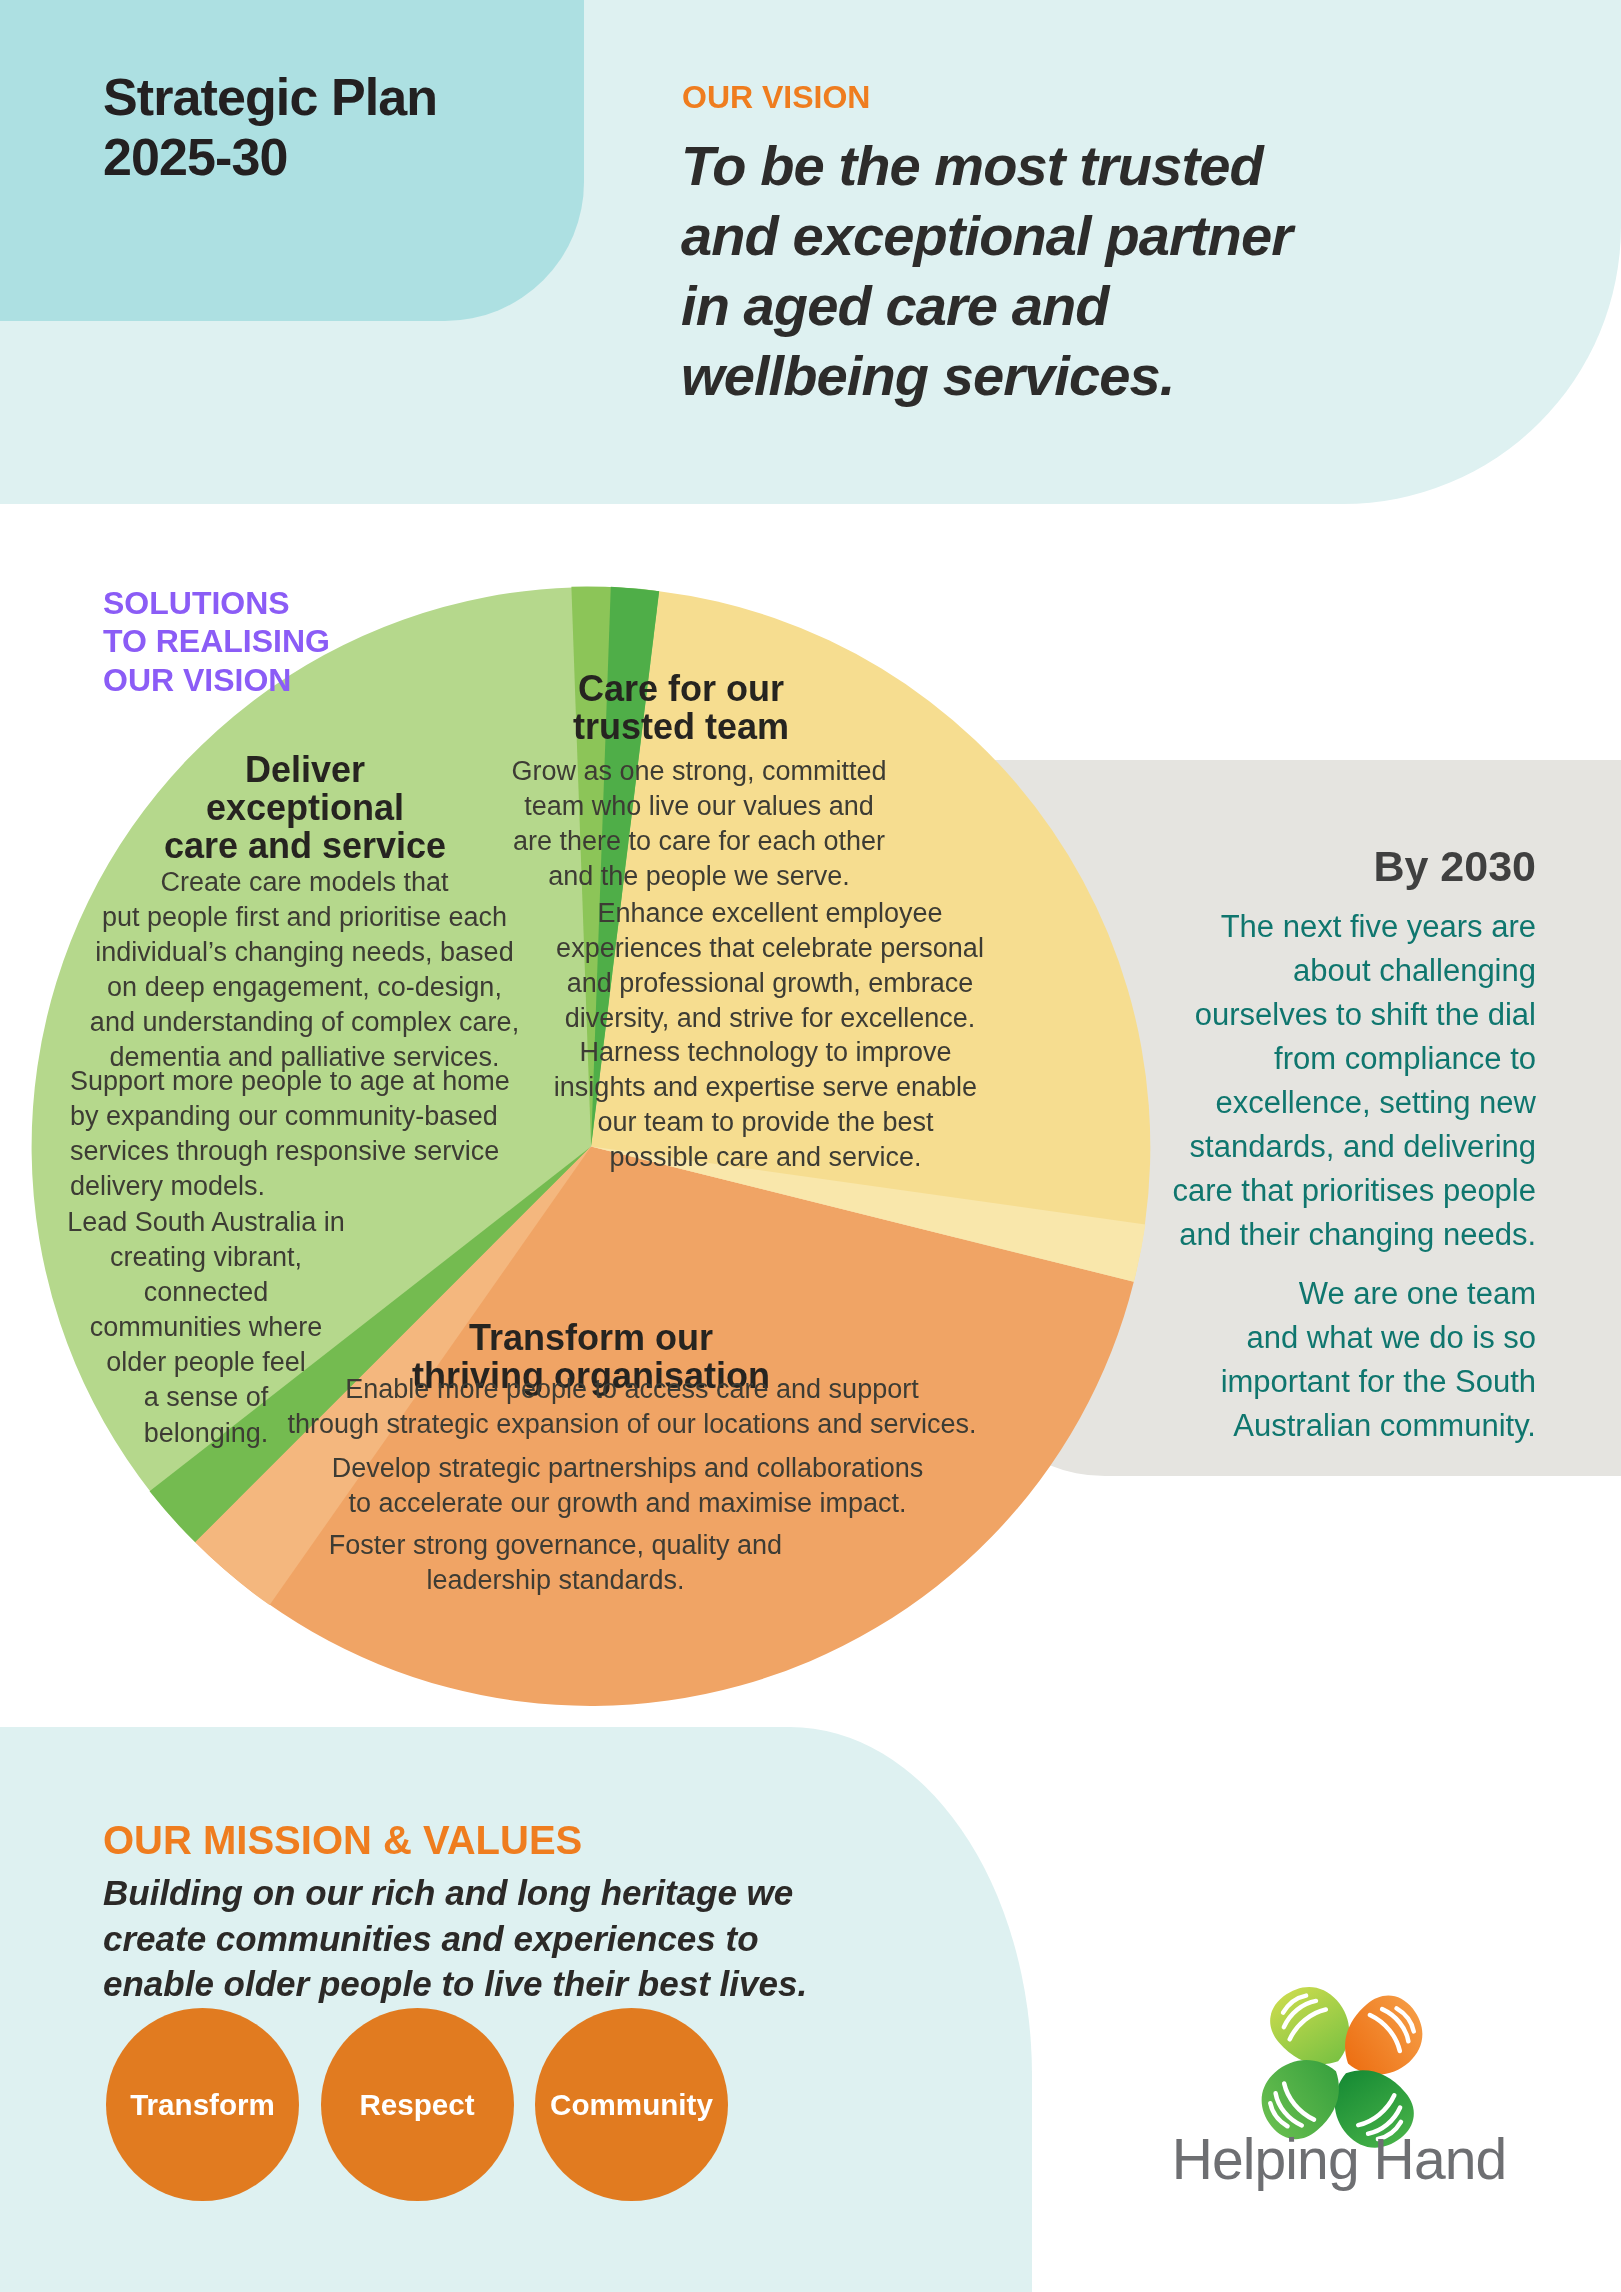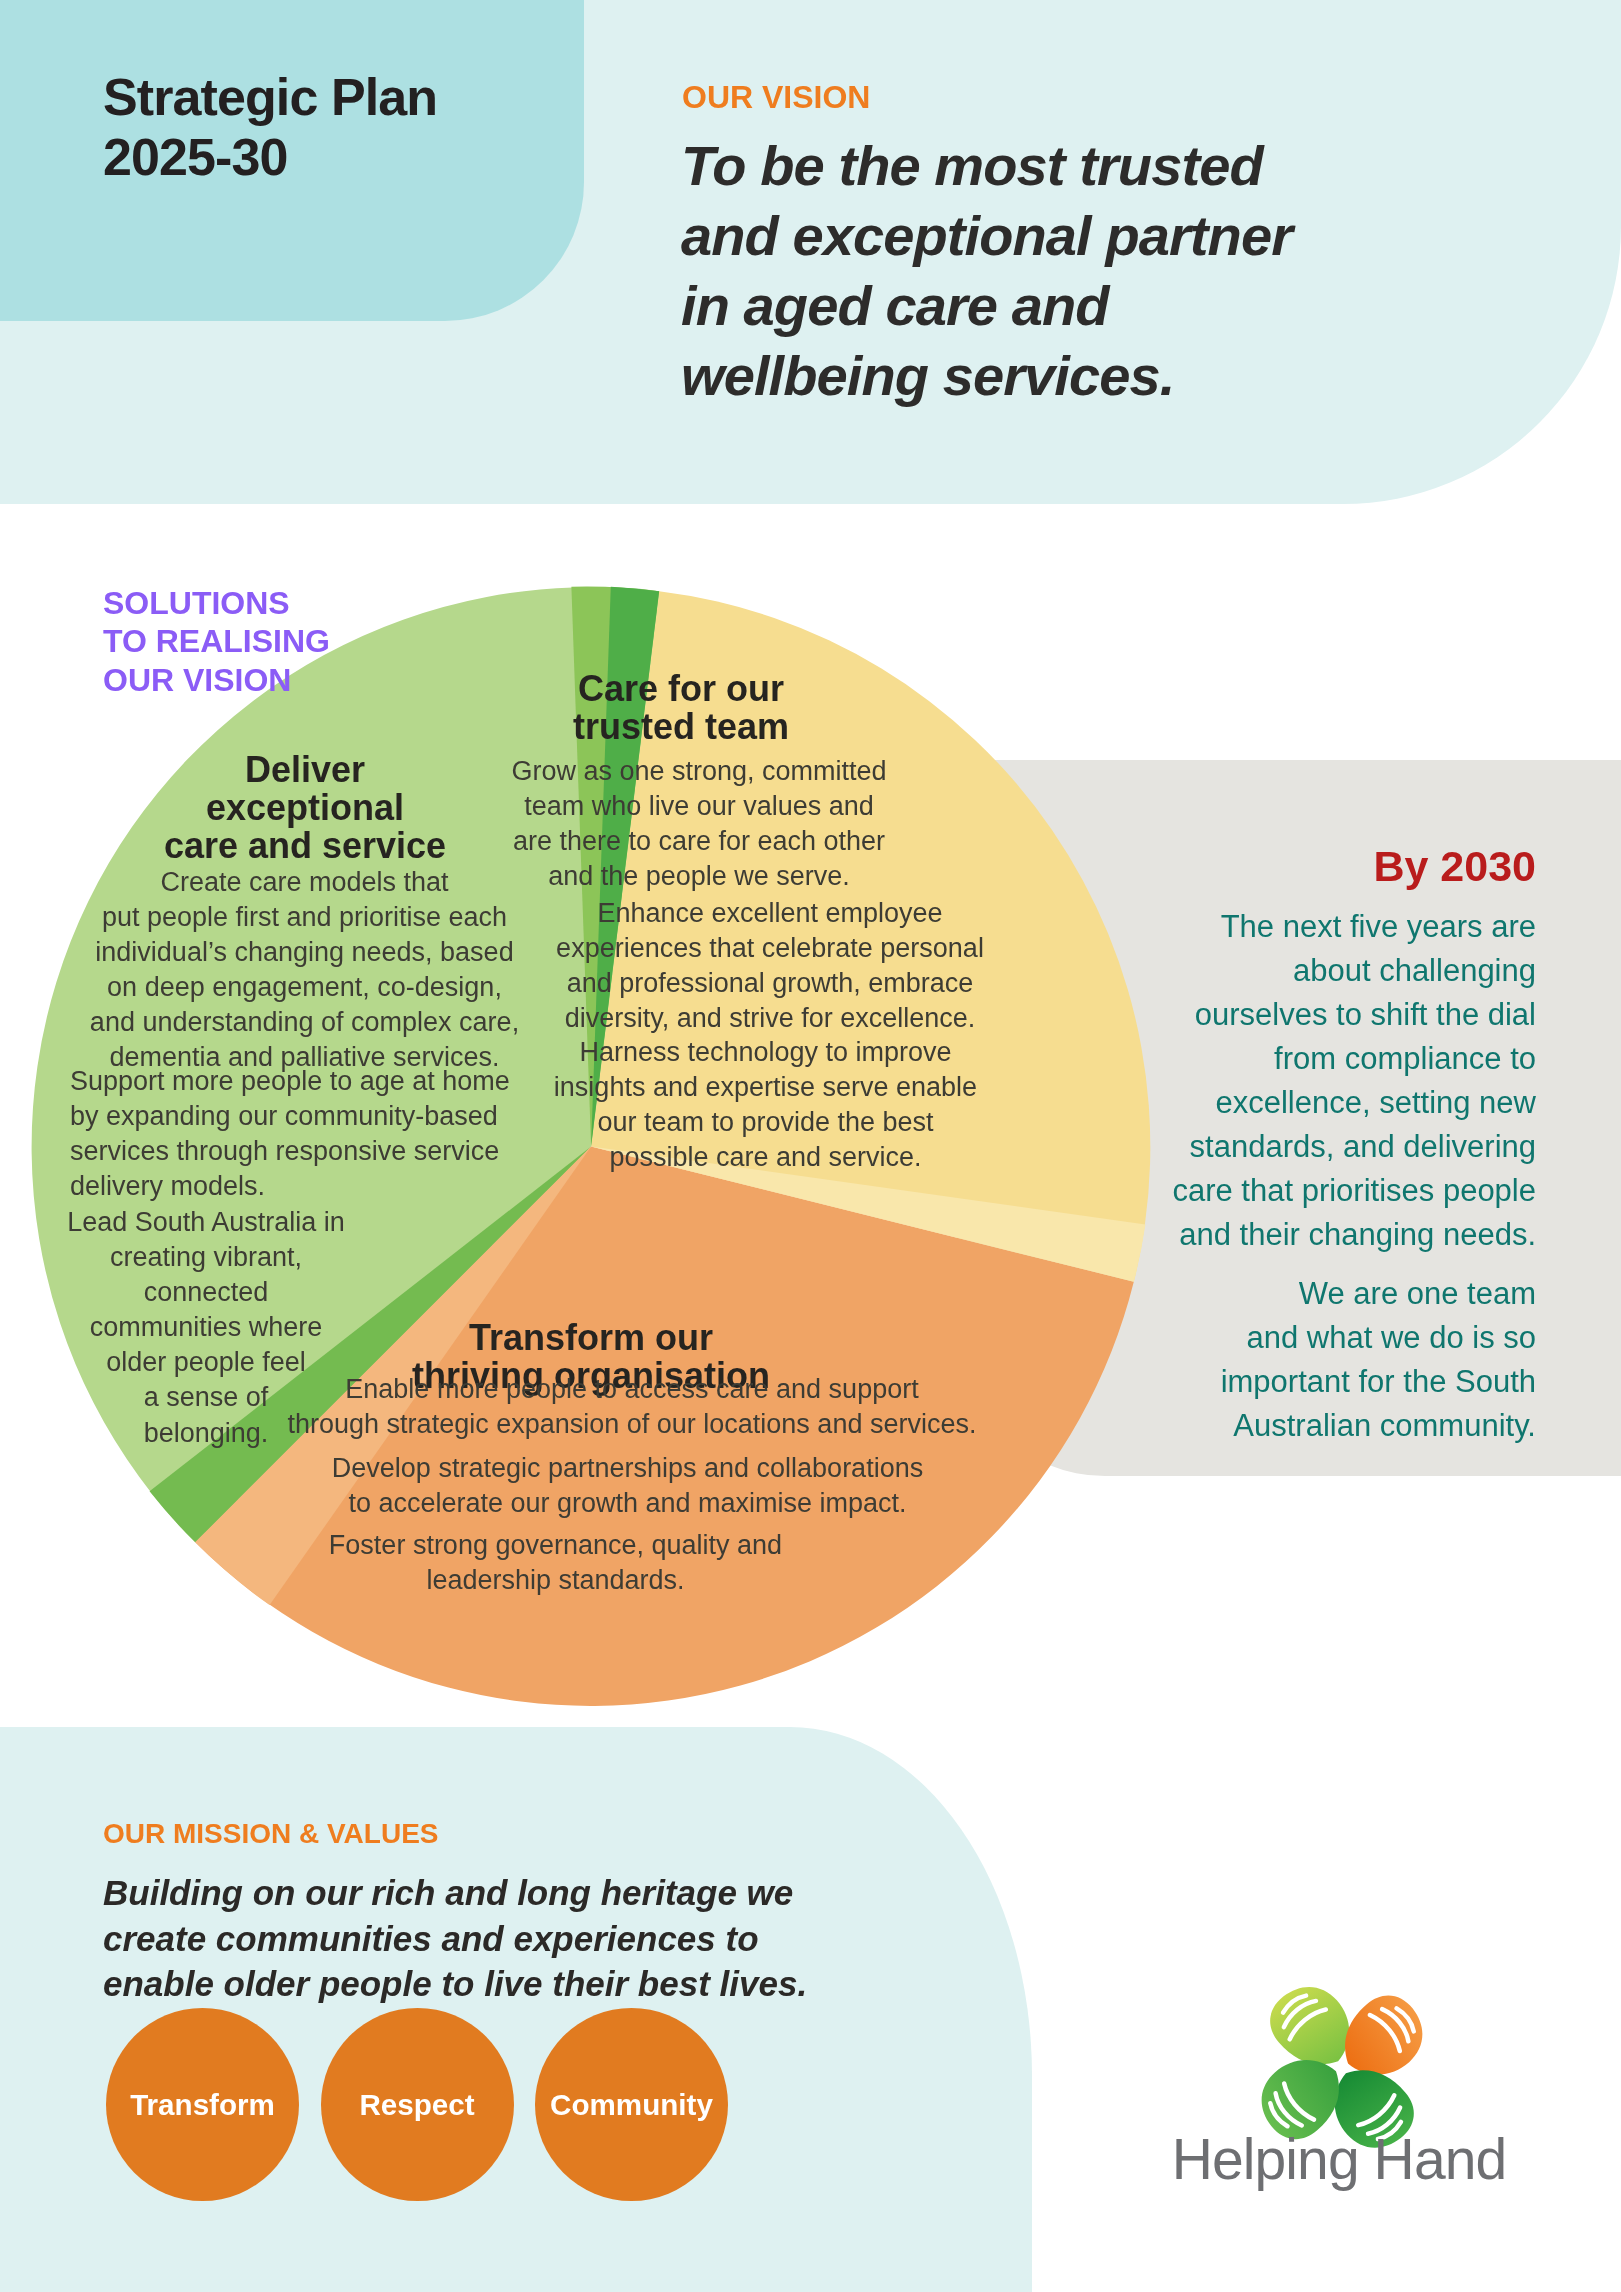--- a/index.html
+++ b/index.html
@@ -24,21 +24,21 @@
     line-height:1.25;color:#2d2c2b;letter-spacing:-0.9px;z-index:2;}
 
   
   #solutions-label{left:103px;top:548px;font-size:32px;font-weight:bold;color:#8b5cf6;
     line-height:1.2;z-index:3;margin-top:36px;}
 
   
   #by2030-box{left:957px;top:760px;width:664px;height:716px;background:#e5e4e0;
     border-bottom-left-radius:148px;z-index:1;box-sizing:border-box;
     padding:82px 85px 0 63px;text-align:right;}
-  #by2030-title{font-size:43px;font-weight:bold;color:#b91c1c;margin:0 0 14.3px 0;}
+  #by2030-title{font-size:43px;font-weight:bold;color:#404040;margin:0 0 14.3px 0;}
   .by2030-p{font-size:31px;line-height:1.42;color:#0f766e;margin:0;}
   .by2030-p + .by2030-p{margin-top:14.3px;}
 
   
   #pie-svg{left:0;top:0;width:1621px;height:2293px;z-index:2;pointer-events:none;}
 
   .seg-title{font-size:36px;font-weight:bold;line-height:1.06;color:#262420;text-align:center;z-index:3;}
   .seg-body{font-size:27px;line-height:1.3;color:#3d3c34;z-index:3;}
   .center{text-align:center;}
 
@@ -53,21 +53,21 @@
   #y-p3{left:497px;top:1035px;width:537px;}
 
   #o-title{left:340px;top:1288px;width:502px;margin-top:31px;}
   #o-p1{left:287px;top:1372px;width:690px;}
   #o-p2{left:287px;top:1451px;width:681px;}
   #o-p3{left:269px;top:1528px;width:573px;}
 
   
   #bottom-panel{left:0;top:1727px;width:1032px;height:566px;background:#def1f1;
     border-top-right-radius:242px 349px;z-index:0;}
-  #mission-label{left:103px;top:1818px;font-size:28px;font-weight:bold;color:#ef7d1f;z-index:1;}
+  #mission-label{left:103px;top:1818px;font-size:40px;font-weight:bold;color:#ef7d1f;z-index:1;}
   #mission-text{left:103px;top:1870px;width:806px;font-size:35px;font-weight:bold;font-style:italic;
     line-height:1.3;color:#2b2927;z-index:1;}
   #values-row{left:106px;top:2008px;display:flex;gap:21.5px;z-index:1;}
   .value-circle{width:193px;height:193px;border-radius:50%;background:#e17b20;
     display:flex;align-items:center;justify-content:center;
     color:#ffffff;font-size:29.6px;font-weight:bold;}
 
   
   #logo-leaves{left:1239px;top:1967px;width:206px;height:197px;z-index:1;}
   #logo-text{left:1124px;top:2126px;width:430px;text-align:center;

